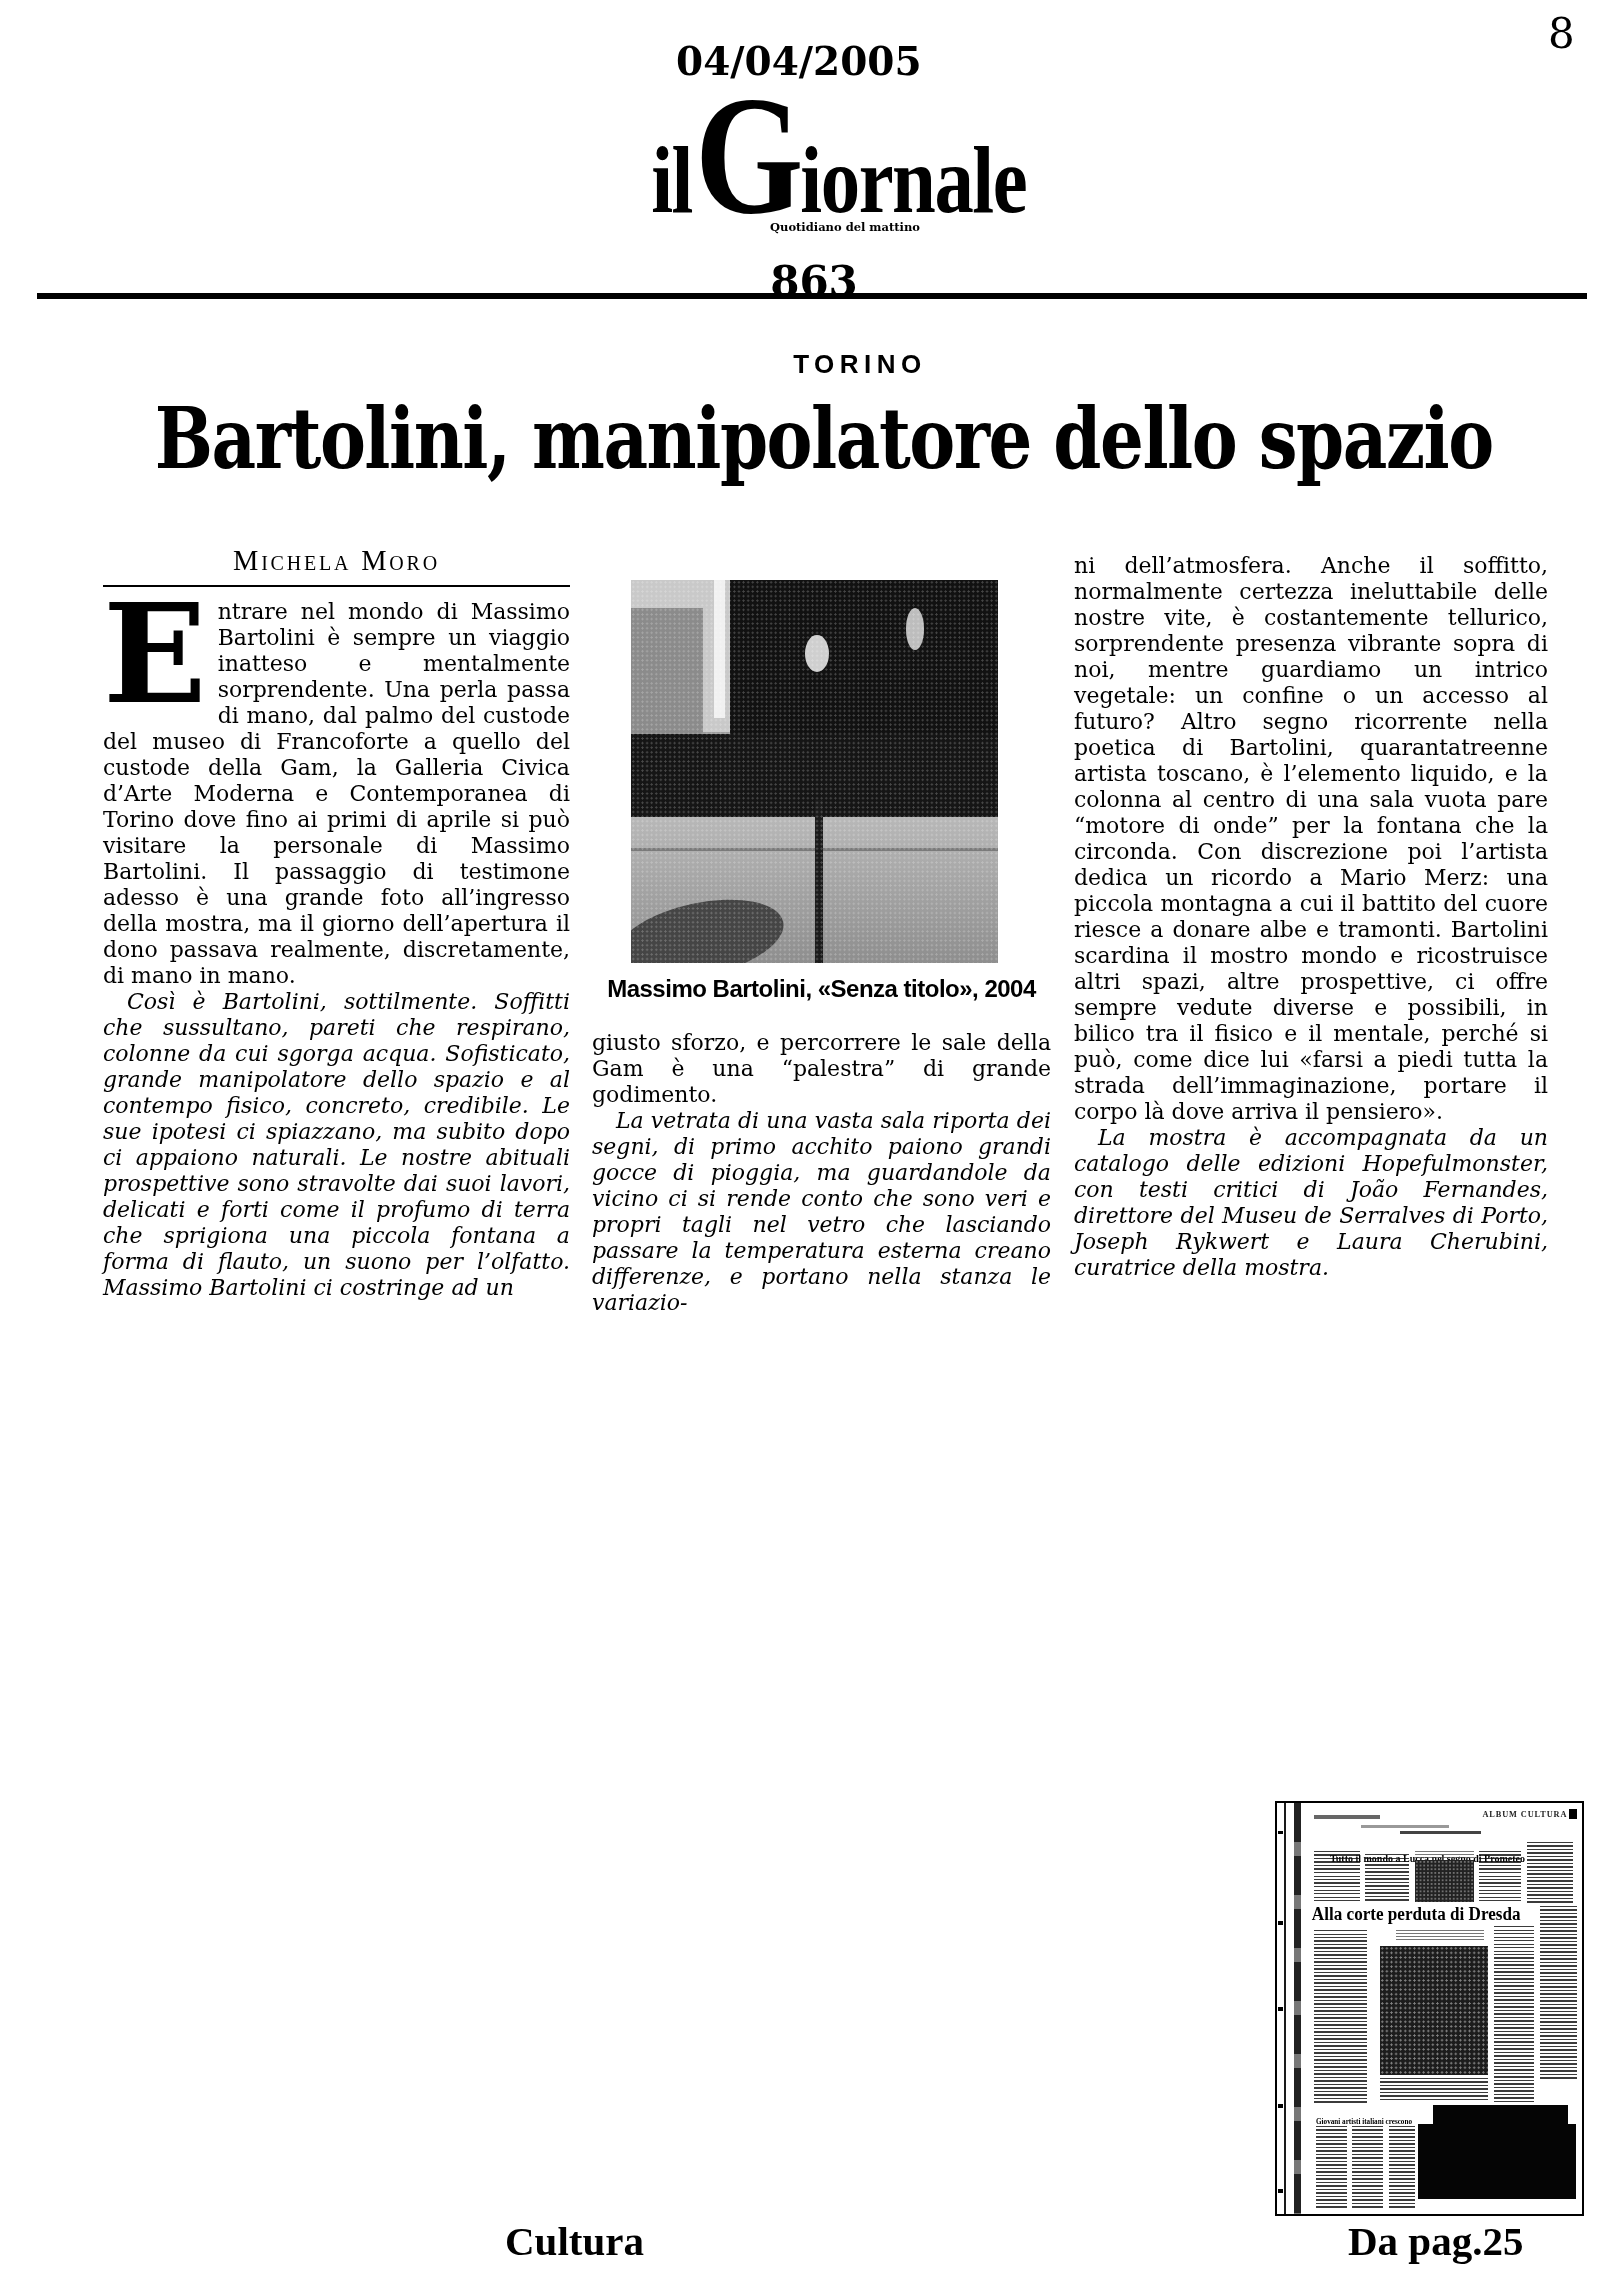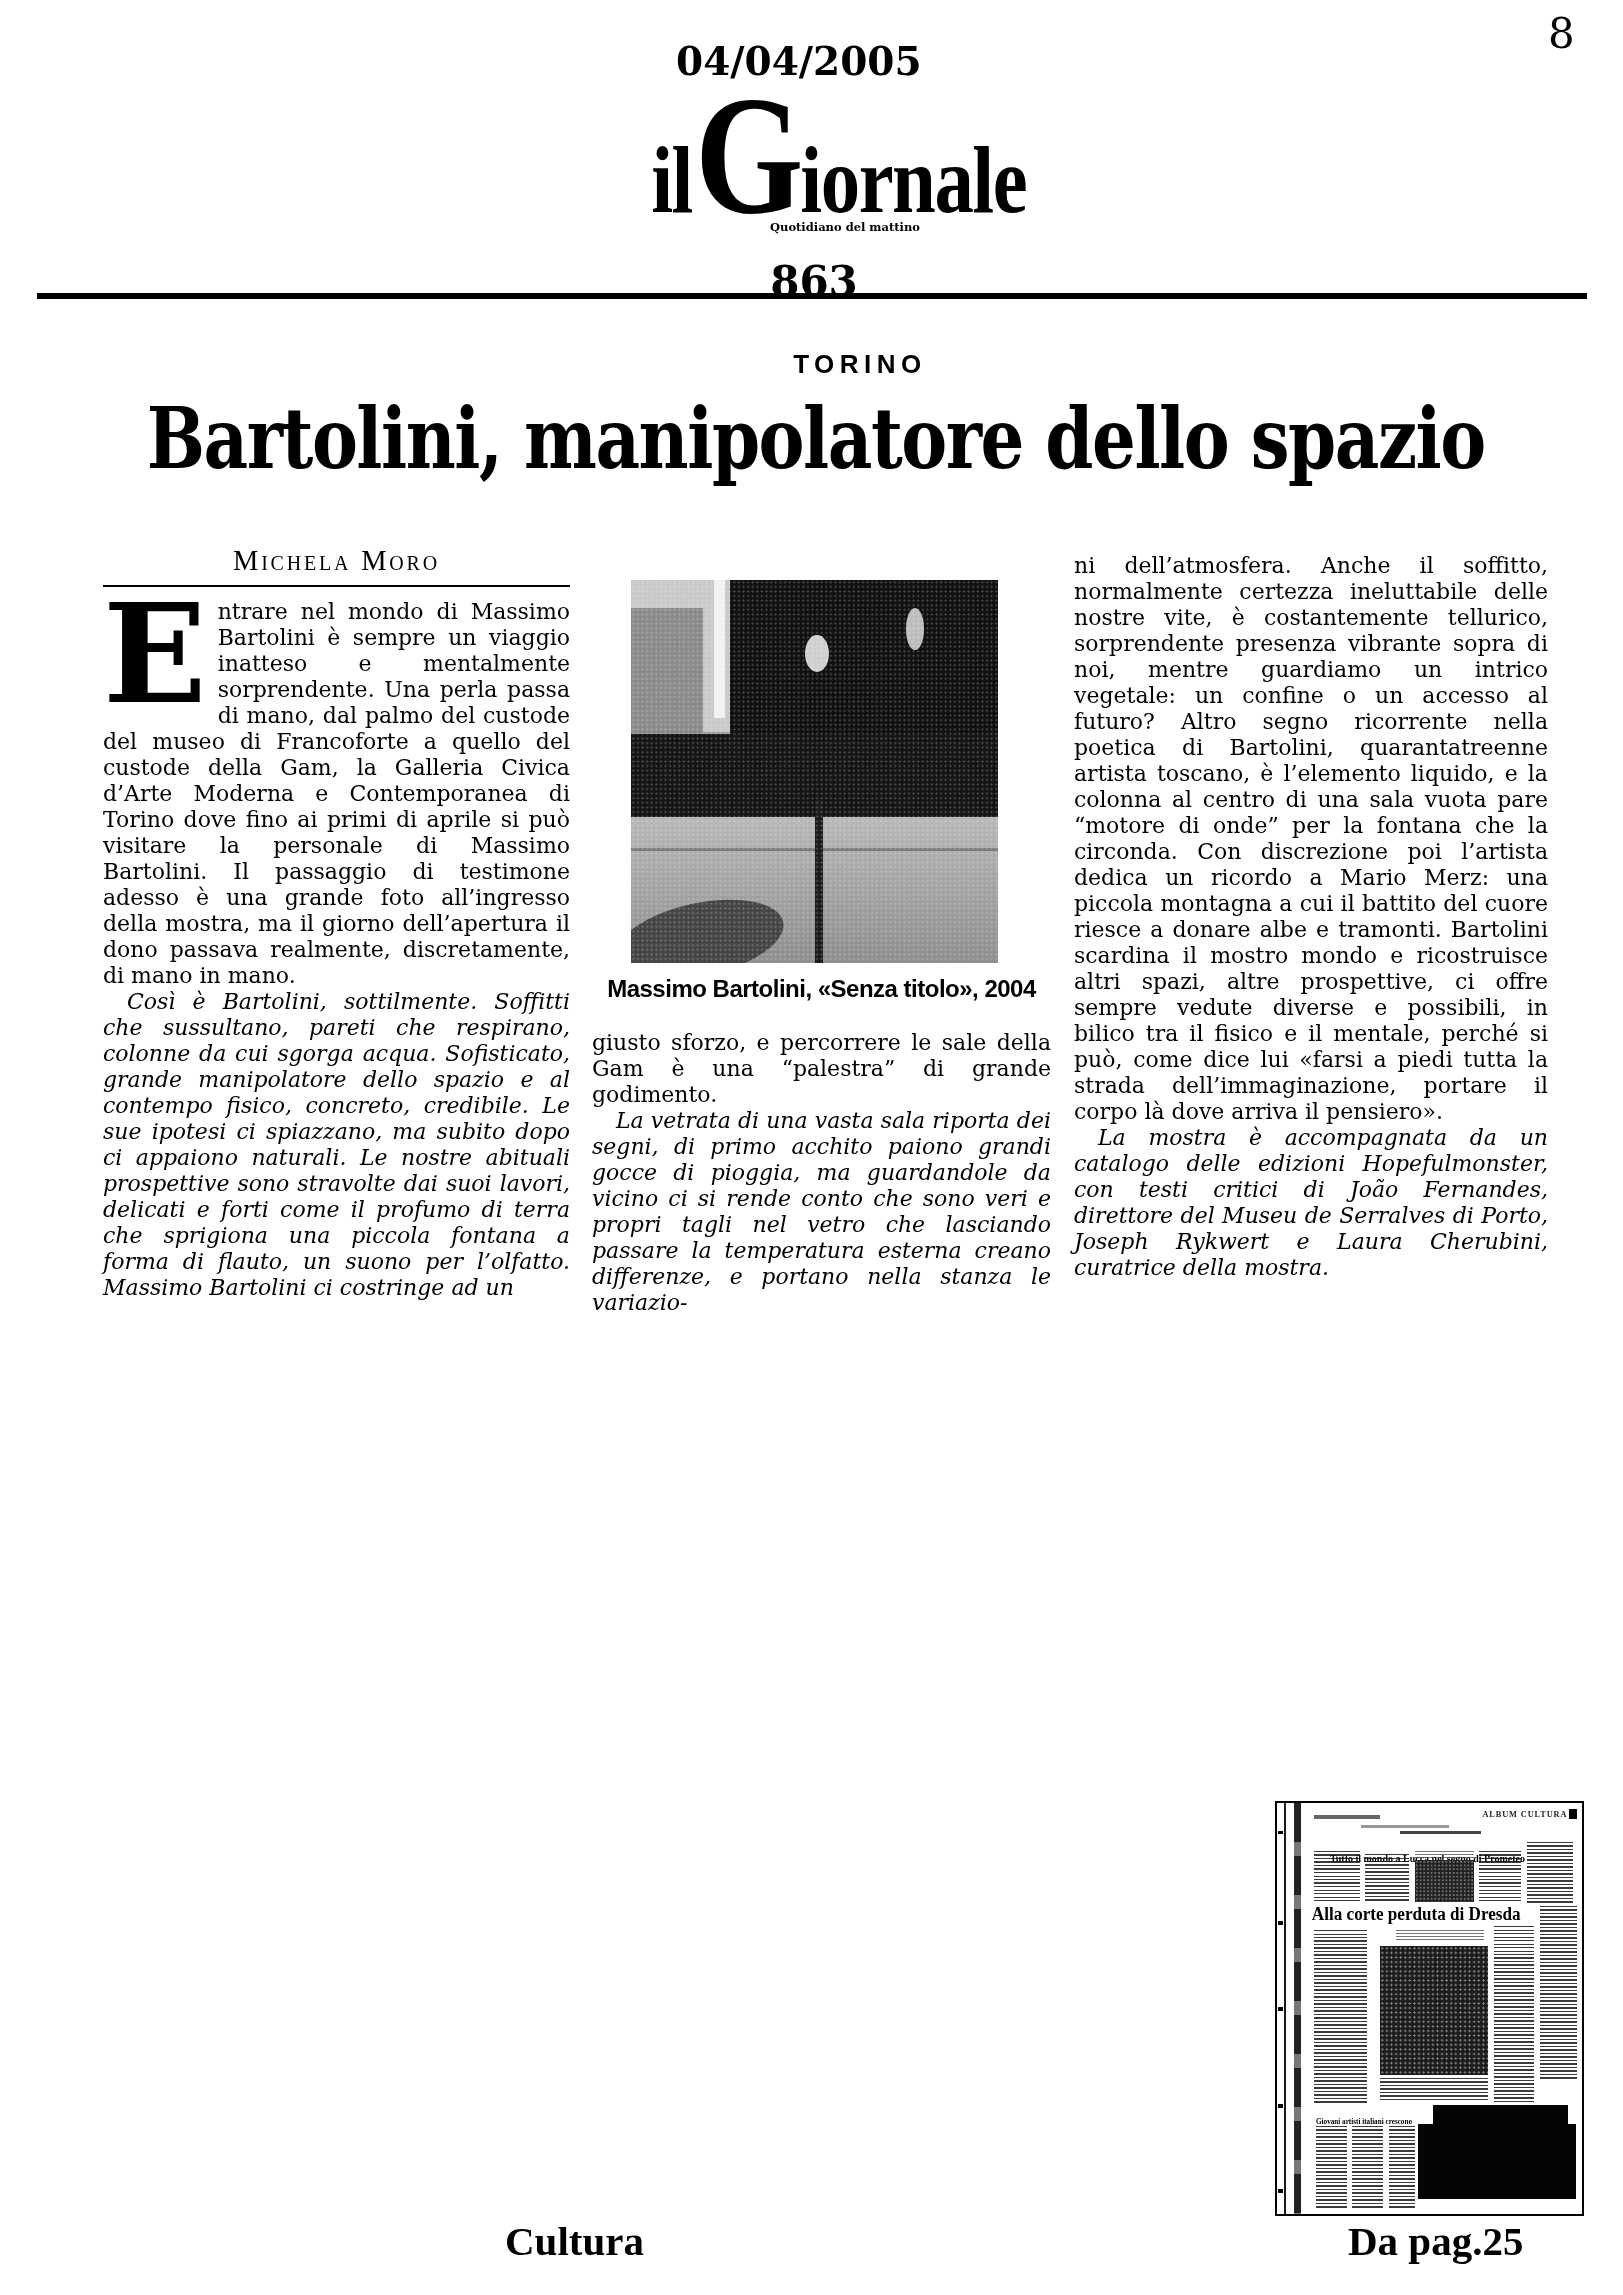--- a/index.html
+++ b/index.html
@@ -19,21 +19,21 @@
   .logo-rest{font-size:96px;letter-spacing:-1.8px;}
   .tagline{left:770px;top:220px;width:147px;text-align:center;white-space:nowrap;
            font-family:"DejaVu Serif",serif;font-weight:bold;font-size:11.5px;}
   .edition{left:722px;top:237px;width:184px;text-align:center;
            font-family:"DejaVu Serif",serif;font-weight:bold;font-size:42px;margin-top:20px;}
   .toprule{left:37px;top:293px;width:1550px;height:5.5px;background:#000;}
 
   
   .kicker{left:0;top:349px;width:1624px;text-align:center;
           font-family:"Liberation Sans",sans-serif;font-weight:bold;font-size:26px;letter-spacing:5.5px;margin-left:48px;}
-  .headline{left:0;top:389px;width:1544px;text-align:left;white-space:nowrap;}
+  .headline{left:8px;top:389px;width:1544px;text-align:left;white-space:nowrap;}
   .headline span{display:inline-block;transform:scaleX(.82);transform-origin:50% 50%;
           font-family:"DejaVu Serif",serif;font-weight:bold;font-size:84px;letter-spacing:-1.8px;}
 
   
   .byline{left:103px;top:545px;width:467px;text-align:center;
           font-variant:small-caps;font-size:28.5px;letter-spacing:2.8px;
           padding-bottom:8px;border-bottom:2.8px solid #000;}
 
   
   .bodytext{font-family:"DejaVu Serif",serif;font-size:22px;line-height:26px;

